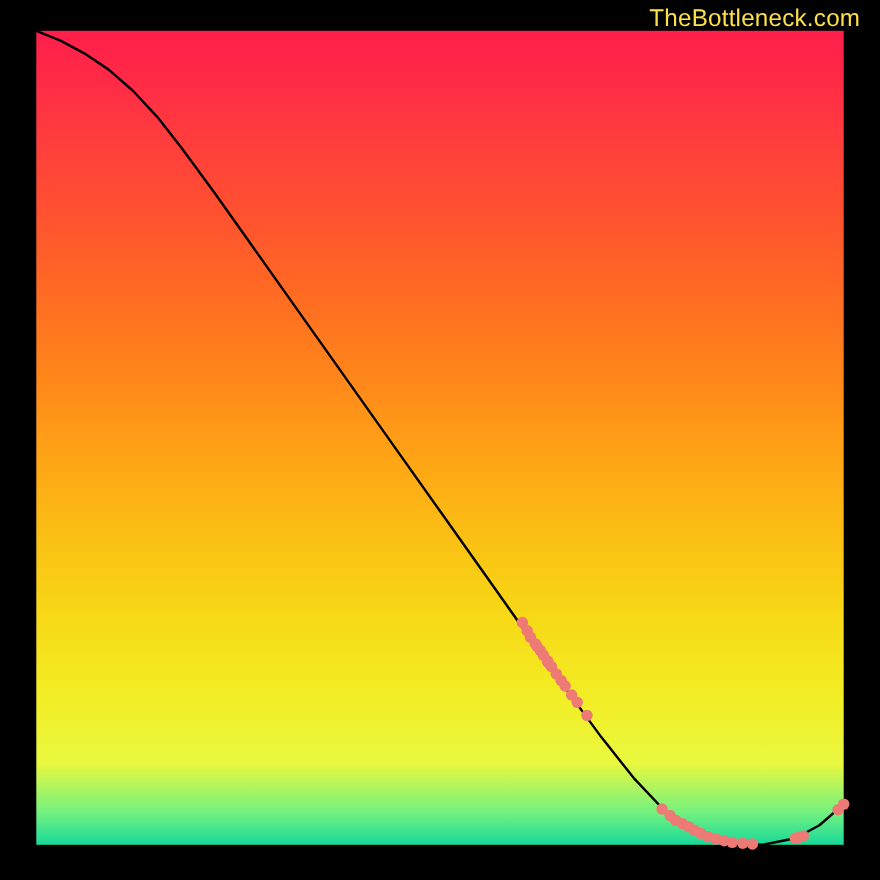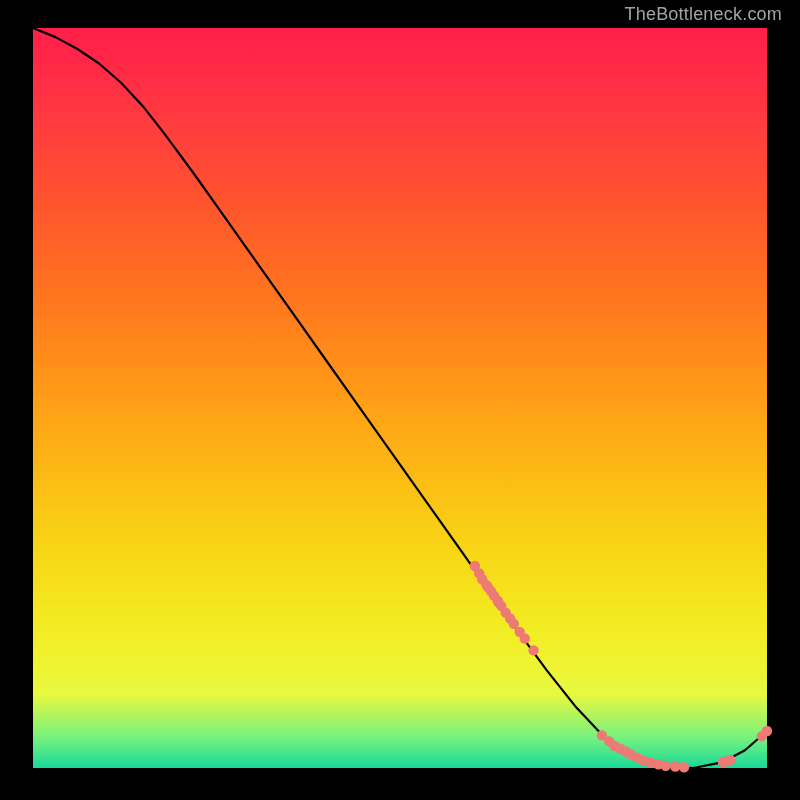--- a/index.html
+++ b/index.html
@@ -14,22 +14,22 @@
   .frame {
     position: relative;
     width: 800px;
     height: 800px;
     background: #000;
   }
   .watermark {
     position: absolute;
     top: 4px;
     right: 18px;
-    color: #a3a3a3;
-    font-size: 18px;
+    color: #fde047;
+    font-size: 22px;
     font-weight: 500;
     letter-spacing: 0.2px;
     user-select: none;
   }
   .plot-area {
     position: absolute;
     left: 33px;
     top: 28px;
     width: 734px;
     height: 740px;

